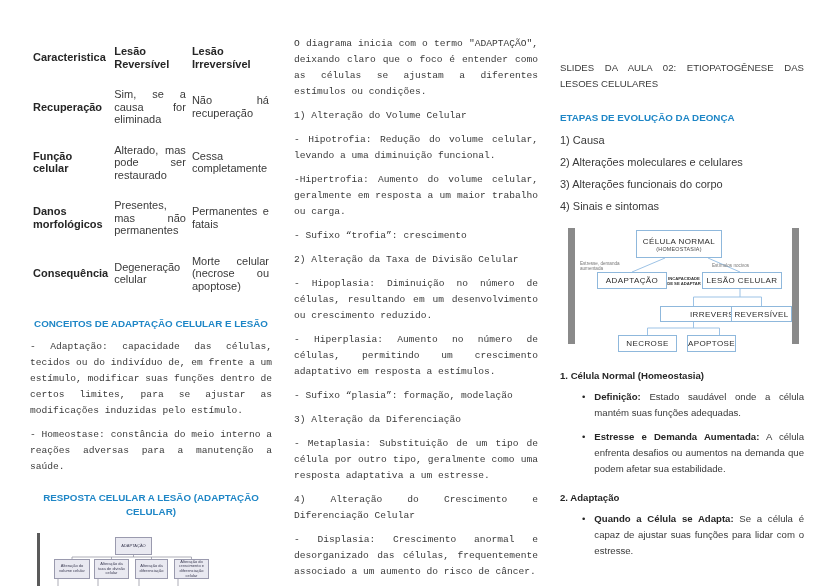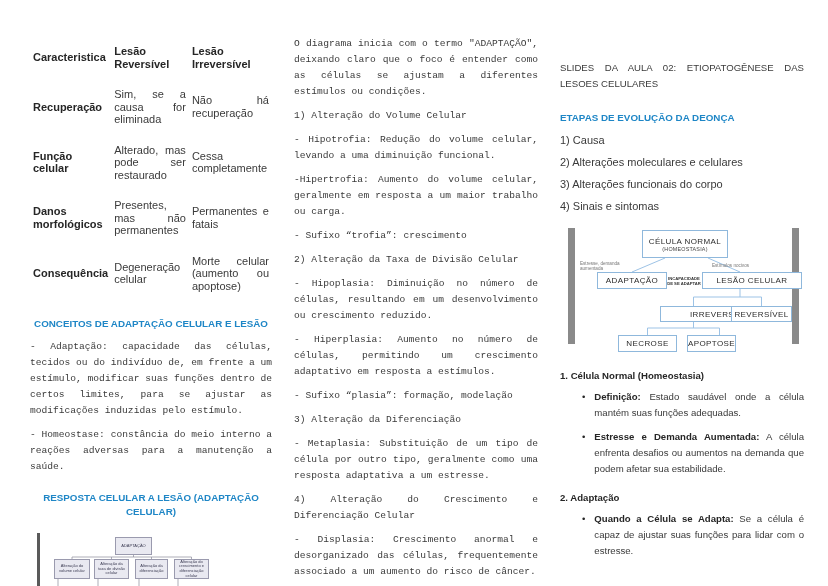--- a/index.html
+++ b/index.html
@@ -77,21 +77,21 @@
         <td class="c3">Cessa completamente</td>
       </tr>
       <tr>
         <td class="c1">Danos morfológicos</td>
         <td class="c2">Presentes, mas não permanentes</td>
         <td class="c3">Permanentes e fatais</td>
       </tr>
       <tr>
         <td class="c1">Consequência</td>
         <td class="c2">Degeneração celular</td>
-        <td class="c3">Morte celular (aumento ou apoptose)</td>
+        <td class="c3">Morte celular (necrose ou apoptose)</td>
       </tr>
     </tbody>
       </table>
 
     <div class="blue-heading centered" style="margin-top:16px;">CONCEITOS DE ADAPTAÇÃO CELULAR E LESÃO</div>
     <p class="body">- Adaptação: capacidade das células, tecidos ou do indivíduo de, em frente a um estímulo, modificar suas funções dentro de certos limites, para se ajustar as modificações induzidas pelo estímulo.</p>
     <p class="body">- Homeostase: constância do meio interno a reações adversas para a manutenção a saúde.</p>
     <div class="blue-heading centered">RESPOSTA CELULAR A LESÃO (ADAPTAÇÃO CELULAR)</div>
 
     <div class="orgchart">
@@ -160,29 +160,29 @@
         <line x1="133.5" y1="72" x2="201.5" y2="72"></line>
         <line x1="133.5" y1="72" x2="133.5" y2="81"></line>
         <line x1="201.5" y1="72" x2="201.5" y2="81"></line>
         <line x1="133.5" y1="97" x2="133.5" y2="103"></line>
         <line x1="87.5" y1="103" x2="159.5" y2="103"></line>
         <line x1="87.5" y1="103" x2="87.5" y2="110"></line>
         <line x1="159.5" y1="103" x2="159.5" y2="110"></line>
       </svg>
       <div class="gbar" style="left:8px;"></div>
       <div class="gbar" style="left:232px;"></div>
-      <div class="fbox" style="left:82px;top:5px;width:86px;height:28px;">
+      <div class="fbox" style="left:76px;top:5px;width:86px;height:28px;">
         <div>CÉLULA NORMAL</div>
         <div class="sub">(HOMEOSTASIA)</div>
       </div>
       <div class="flabel" style="left:20px;top:36px;width:42px;">Estresse, demanda aumentada</div>
       <div class="flabel" style="left:152px;top:38px;width:46px;">Estímulos nocivos</div>
       <div class="fbox" style="left:37px;top:47px;width:70px;height:17px;">ADAPTAÇÃO</div>
       <div class="flabel bold" style="left:107px;top:51px;width:34px;">INCAPACIDADE DE SE ADAPTAR</div>
-      <div class="fbox" style="left:142px;top:47px;width:100px;height:17px;">LESÃO CELULAR</div>
+      <div class="fbox" style="left:142px;top:47px;width:80px;height:17px;">LESÃO CELULAR</div>
       <div class="fbox" style="left:100px;top:81px;width:83px;height:16px;padding-left:40px;">IRREVERSÍVEL</div>
       <div class="fbox" style="left:171px;top:81px;width:61px;height:16px;">REVERSÍVEL</div>
       <div class="fbox" style="left:58px;top:110px;width:59px;height:17px;">NECROSE</div>
       <div class="fbox" style="left:127px;top:110px;width:49px;height:17px;">APOPTOSE</div>
     </div>
 
     <div class="sec-title">1. Célula Normal (Homeostasia)</div>
     <div class="bullet">
       <span class="mark">•</span>
       <span class="btxt"><span class="lead">Definição:</span><span> Estado saudável onde a célula mantém suas funções adequadas.</span></span>

